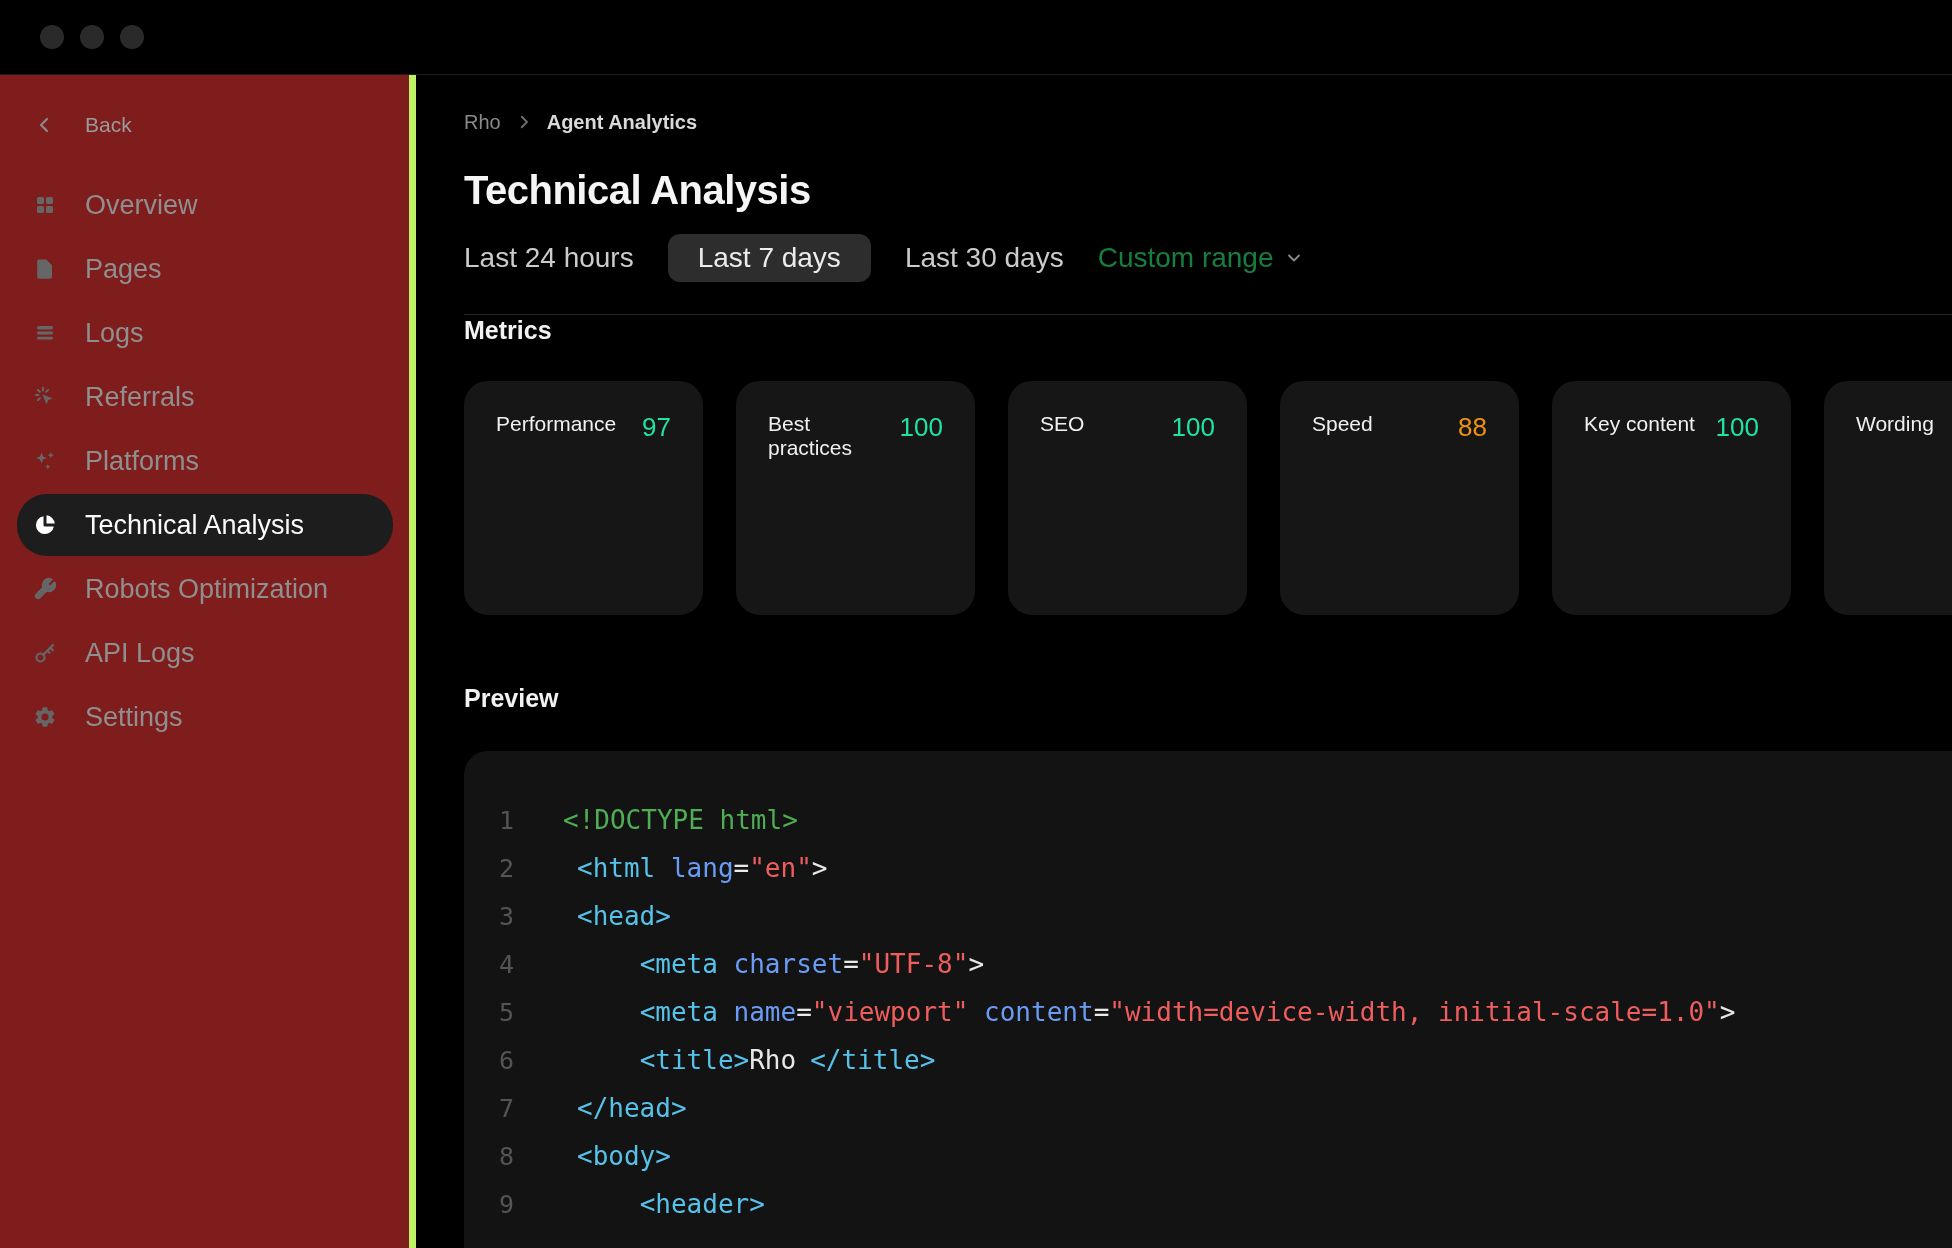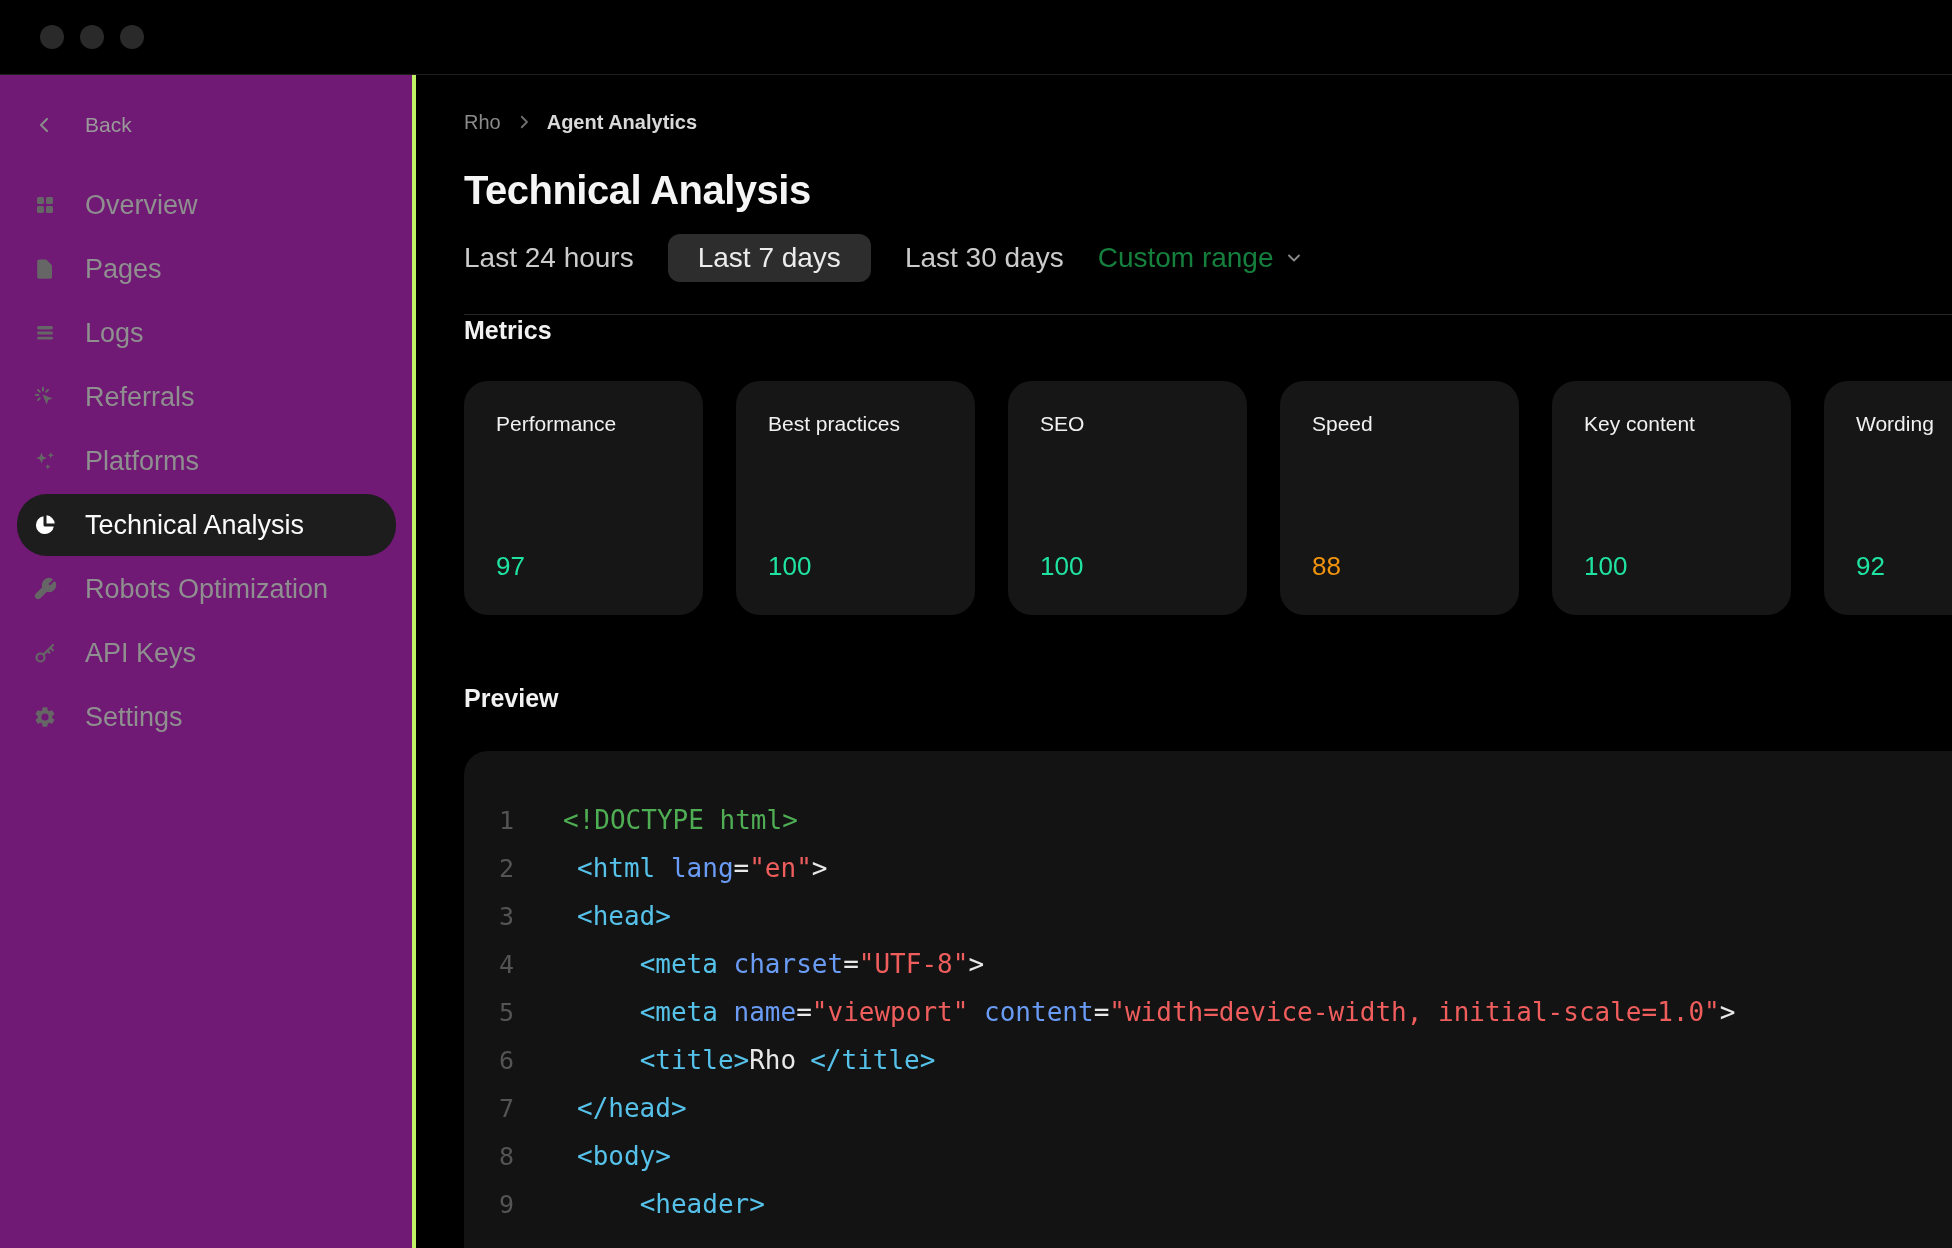--- a/index.html
+++ b/index.html
@@ -17,22 +17,22 @@
     border-bottom:1px solid #1f1f1f; background:#000;
   }
   .dots { display:flex; gap:16px; }
   .dot { width:24px; height:24px; border-radius:50%; background:#2a2a2a; }
 
   
   .app-body { display:flex; height:1173px; }
 
   
   .sidebar {
-    width:416px; flex:0 0 416px; border-right:4px solid #bef264;
-    padding:19px 16px 0 17px; background:#701a75;
+    width:416px; flex:0 0 416px; border-right:7px solid #bef264;
+    padding:19px 16px 0 17px; background:#7f1d1d;
   }
   .back-row {
     height:62px; display:flex; align-items:center; gap:28px;
     padding:0 16px; color:#9a9a9a; font-size:21px; cursor:pointer;
   }
   .back-row .nav-icon { color:#8a8a8a; }
   .nav { margin-top:18px; display:flex; flex-direction:column; gap:2px; }
   .nav-item {
     height:62px; border-radius:30px; display:flex; align-items:center;
     gap:28px; padding:0 16px; color:#8f8f8f; font-size:27px; cursor:pointer;
@@ -67,21 +67,21 @@
   .tab .chev { display:inline-flex; color:#8a8a8a; }
 
   .divider { margin-top:32px; border:none; border-top:1px solid #262626; }
 
   h2.section-heading { font-size:25px; line-height:31px; font-weight:600; color:#f2f2f2; }
   .metrics-heading { }
 
   .cards { margin-top:35px; display:flex; gap:33px; width:max-content; }
   .card {
     width:239px; height:234px; background:#161616; border-radius:24px;
-    padding:31px 32px 33px 32px; display:flex; flex-direction:column;
+    padding:31px 32px 33px 32px; display:flex; flex-direction:row;
     justify-content:space-between; flex:0 0 239px;
   }
   .card-label { color:#f0f0f0; font-size:21px; font-weight:500; }
   .card-value { font-size:26px; font-weight:500; }
 
   .preview-heading { margin-top:68px; }
 
   .code-panel {
     margin-top:37px; width:1560px; height:560px; background:#131313;
     border-radius:24px; padding-top:45px; overflow:hidden;
@@ -191,21 +191,21 @@
             </span>
     <span class="nav-label">Robots Optimization</span>
   </div>
           <div class="nav-item">
     <span class="nav-icon">
               <svg viewBox="0 0 24 24" fill="none" stroke="currentColor" stroke-width="2.2" stroke-linecap="round" stroke-linejoin="round">
                 <circle cx="7.5" cy="16.5" r="4"></circle>
                 <path d="M10.3 13.7L20 4M17.3 6.7l2.6 2.6M14.4 9.6l2 2"></path>
               </svg>
             </span>
-    <span class="nav-label">API Keys</span>
+    <span class="nav-label">API Logs</span>
   </div>
           <div class="nav-item">
     <span class="nav-icon">
               <svg viewBox="0 0 24 24" fill="currentColor" stroke="currentColor" stroke-width="0" stroke-linecap="round" stroke-linejoin="round">
                 <path d="M19.14 12.94a7.07 7.07 0 0 0 .06-.94 7.07 7.07 0 0 0-.06-.94l2.03-1.58a.5.5 0 0 0 .12-.64l-1.92-3.32a.5.5 0 0 0-.61-.22l-2.39.96a7.2 7.2 0 0 0-1.62-.94l-.36-2.54a.5.5 0 0 0-.5-.42h-3.84a.5.5 0 0 0-.5.42l-.36 2.54c-.59.24-1.13.56-1.62.94l-2.39-.96a.5.5 0 0 0-.61.22L2.65 8.84a.5.5 0 0 0 .12.64l2.03 1.58a7.07 7.07 0 0 0 0 1.88l-2.03 1.58a.5.5 0 0 0-.12.64l1.92 3.32c.14.24.42.34.61.22l2.39-.96c.49.38 1.03.7 1.62.94l.36 2.54a.5.5 0 0 0 .5.42h3.84a.5.5 0 0 0 .5-.42l.36-2.54c.59-.24 1.13-.56 1.62-.94l2.39.96c.23.09.5 0 .61-.22l1.92-3.32a.5.5 0 0 0-.12-.64l-2.03-1.58zM12 15.6A3.6 3.6 0 1 1 12 8.4a3.6 3.6 0 0 1 0 7.2z"></path>
               </svg>
             </span>
     <span class="nav-label">Settings</span>
   </div>
         </nav>

